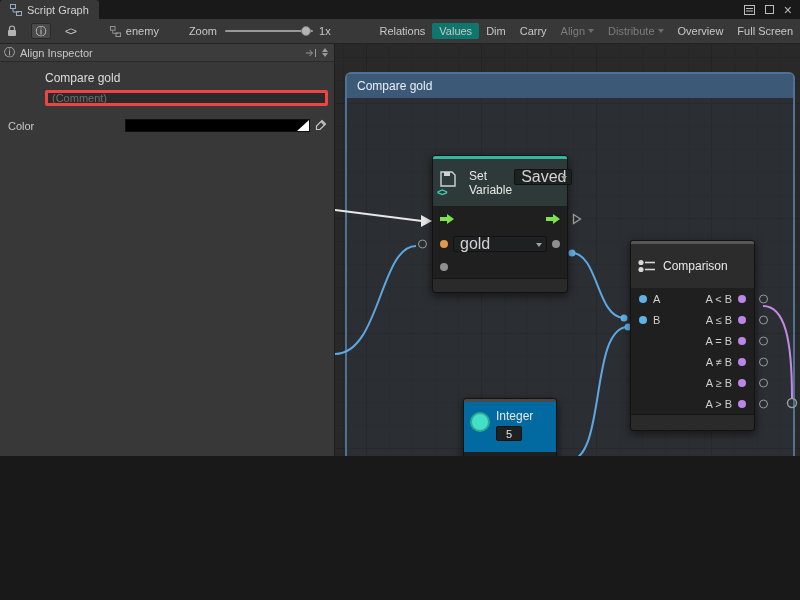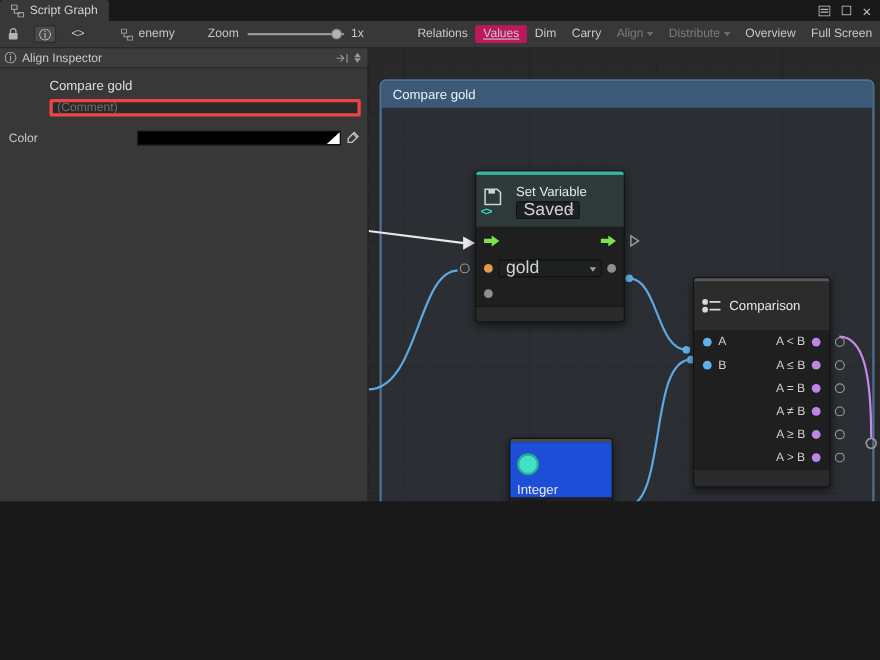--- a/index.html
+++ b/index.html
@@ -8,21 +8,21 @@
 
   
   .titlebar { position:absolute; left:0; top:0; width:800px; height:19px; background:#191919; display:flex; align-items:stretch; }
   .tab { display:flex; align-items:center; gap:5px; padding:0 10px; background:#383838; border-radius:3px 3px 0 0; font-size:11px; color:#d2d2d2; }
   .win-controls { margin-left:auto; display:flex; align-items:center; gap:10px; padding-right:8px; color:#bdbdbd; }
   .win-controls span { font-size:11px; line-height:1; cursor:default; }
 
   
   .toolbar { position:absolute; left:0; top:19px; width:800px; height:25px; background:#383838; border-bottom:1px solid #242424; display:flex; align-items:center; font-size:11px; color:#c8c8c8; }
   .tbtn { padding:2px 7px; cursor:default; white-space:nowrap; display:flex; align-items:center; gap:3px; }
-  .tbtn.active { background:#be185d; border-radius:2px;text-decoration:underline; }
+  .tbtn.active { background:#0f766e; border-radius:2px; }
   .tbtn.disabled { color:#7c7c7c; }
   .caret { width:0; height:0; border-left:3px solid transparent; border-right:3px solid transparent; border-top:4px solid #9a9a9a; display:inline-block; }
   .tbtn.disabled .caret { border-top-color:#6e6e6e; }
   .info-btn { margin-left:14px; width:20px; height:16px; background:#4a4a4a; border:1px solid #2a2a2a; border-radius:2px; display:flex; align-items:center; justify-content:center; color:#dcdcdc; font-size:11px; }
   .code-btn { margin-left:14px; color:#c8c8c8; letter-spacing:-1px; font-size:11px; }
   .breadcrumb { margin-left:34px; display:flex; align-items:center; gap:5px; }
   .zoom-label { margin-left:30px; }
   .slider { margin-left:8px; position:relative; width:88px; height:12px; }
   .slider .track { position:absolute; left:0; right:0; top:5px; height:2px; background:#999; border-radius:1px; }
   .slider .handle { position:absolute; top:1px; left:76px; width:10px; height:10px; border-radius:50%; background:#b4b4b4; border:1px solid #7a7a7a; }
@@ -79,32 +79,32 @@
   #node-setvar .accent { background:#36b5a0; }
   .sv-row { position:relative; display:flex; align-items:center; padding:0 7px; }
   .sv-row1 { height:26px; justify-content:space-between; }
   .sv-row2 { height:24px; gap:5px; }
   .sv-row3 { height:22px; }
   .port-tri-out { position:absolute; right:-15px; top:50%; transform:translateY(-50%); }
   .port-circ-out { position:absolute; left:-15px; top:50%; transform:translateY(-50%); }
   #node-setvar .node-footer { height:14px; }
 
   
-  #node-cmp { left:295px; top:208px; width:125px;text-align:center; }
+  #node-cmp { left:295px; top:196px; width:125px;text-align:center; }
   #node-cmp .node-header { background:#2c2c2c; height:44px; }
   #node-cmp .accent { background:#565656; }
   .cmp-row { position:relative; height:21px; display:flex; align-items:center; justify-content:space-between; padding:0 8px; font-size:11px; color:#cfcfcf; }
   .cmp-left { display:flex; align-items:center; gap:6px; }
   .cmp-right { display:flex; align-items:center; gap:6px; margin-left:auto; }
   .cmp-ocircle { position:absolute; right:-14px; top:50%; transform:translateY(-50%); }
   #node-cmp .node-footer { height:16px; }
 
   
   #node-int { left:128px; top:354px; width:94px; }
-  #node-int .node-header { background:#1d4ed8; height:50px; align-items:flex-start; padding-top:7px;flex-direction:column; }
+  #node-int .node-header { background:#0369a1; height:50px; align-items:flex-start; padding-top:7px; }
   #node-int .accent { background:#4a4a4a; }
   .int-circle { width:20px; height:20px; border-radius:50%; background:#43e0c8; border:2px solid #2aa890; margin-top:3px; flex:none; }
   .int-field { margin-top:3px; width:26px; height:15px; background:#1e2122; border:1px solid #121212; border-radius:2px; color:#e0e0e0; font-size:11px; text-align:center; line-height:14px; }
   .int-body { height:26px; display:flex; align-items:center; justify-content:flex-end; padding-right:8px; }
   #node-int .node-footer { height:12px; }
 
   .blue { background:#5fb2e8; }
   .purple { background:#bb86e8; }
   .orange { background:#e09a4a; }
   .gray { background:#8f8f8f; }
@@ -243,21 +243,21 @@
     <div class="node" id="node-setvar">
       <div class="accent"></div>
       <div class="node-header">
         <span style="position:relative;width:24px;height:26px;flex:none;">
           <svg width="18" height="18" viewBox="0 0 18 18" style="position:absolute;left:0;top:0;">
               <path d="M2 2h11l3 3v11H2z" fill="none" stroke="#ccd4d4" stroke-width="1.4"></path>
               <rect x="5" y="2" width="6" height="4" fill="#ccd4d4"></rect>
             </svg>
           <span style="position:absolute;left:-2px;bottom:-2px;color:#3fd6bd;font-size:10px;font-weight:bold;letter-spacing:-1px;">&lt;&gt;</span>
         </span>
-        <span style="display:flex;flex-direction:column;gap:2px;">
+        <span style="display:flex;flex-direction:row;gap:2px;">
           <span class="node-title">Set Variable</span>
           <span class="select" style="width:58px;"><span>Saved</span></span>
         </span>
       </div>
       <div class="sv-row sv-row1">
         <svg width="14" height="10" viewBox="0 0 14 10">
             <path d="M0 3h7V0l7 5-7 5V7H0z" fill="#7ce24e"></path>
           </svg>
         <svg width="14" height="10" viewBox="0 0 14 10">
             <path d="M0 3h7V0l7 5-7 5V7H0z" fill="#7ce24e"></path>

